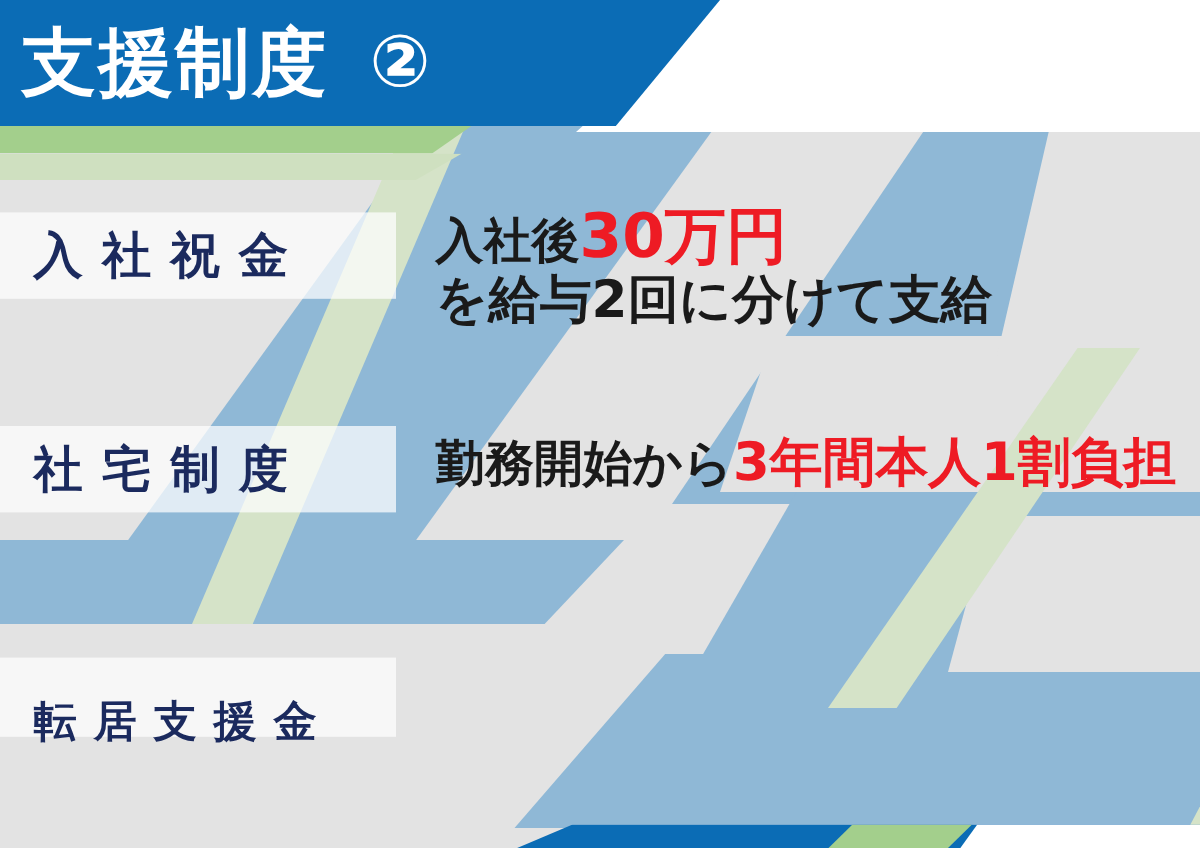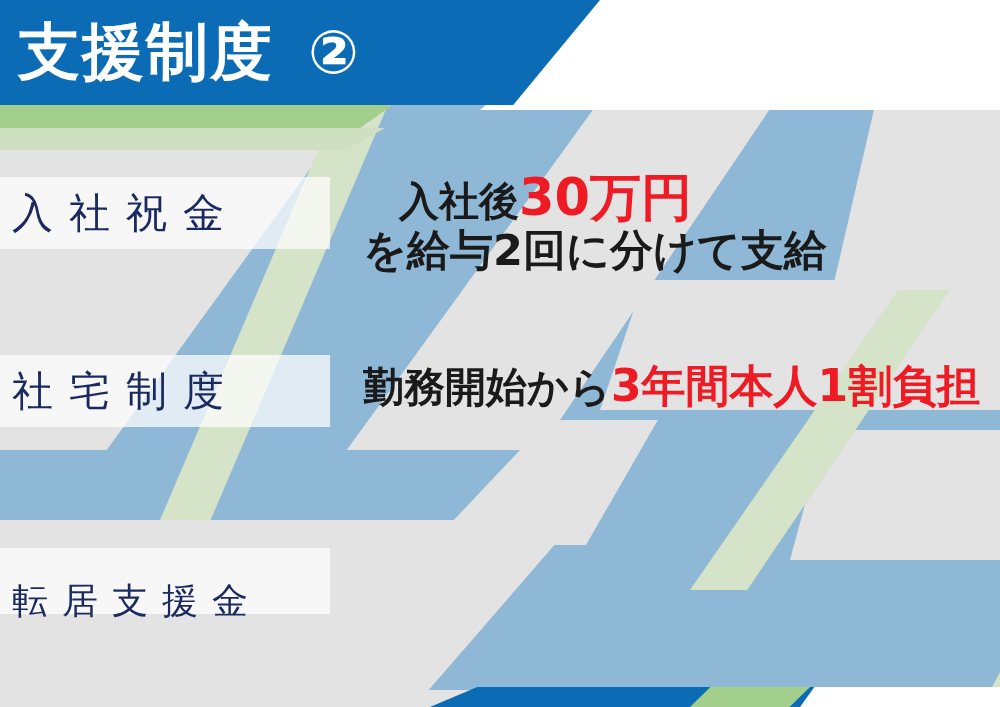--- a/index.html
+++ b/index.html
@@ -153,42 +153,42 @@
   }
 
   .label-box{
     position:absolute;
     background:rgba(255,255,255,0.72);
     display:flex;align-items:center;
     z-index:8;
   }
   .label-text{
     color:#1b2a5e;
-    font-weight:normal;
+    font-weight:bold;
     font-size:41px;
     letter-spacing:16px;
-    padding-left:12px;
+    padding-left:28px;
     white-space:nowrap;
     font-family:"DejaVu Sans","Liberation Sans",sans-serif;
   }
 
   .value-block{
     position:absolute;
     z-index:9;
     white-space:nowrap;
     font-family:"DejaVu Sans","Liberation Sans",sans-serif;
   }
   .v-line{line-height:1.08;}
   .t-blk{color:#1a1a1a;font-weight:bold;}
   .t-red{color:#ee1b24;font-weight:bold;}
 
   
   #row1-label{left:0px;top:177px;width:330px;height:72px;}
   #row1-value{left:363px;top:170px;}
-  #row1-value .l1{font-size:40px;margin-left:36px;}
+  #row1-value .l1{font-size:40px;}
   #row1-value .l1 .t-red{font-size:51px;}
   #row1-value .l2{font-size:43px;margin-top:2px;}
 
   
   #row2-label{left:0px;top:355px;width:330px;height:72px;}
   #row2-value{left:363px;top:362px;}
   #row2-value .l1{font-size:41px;}
   #row2-value .l1 .t-red{font-size:44px;}
 
   

